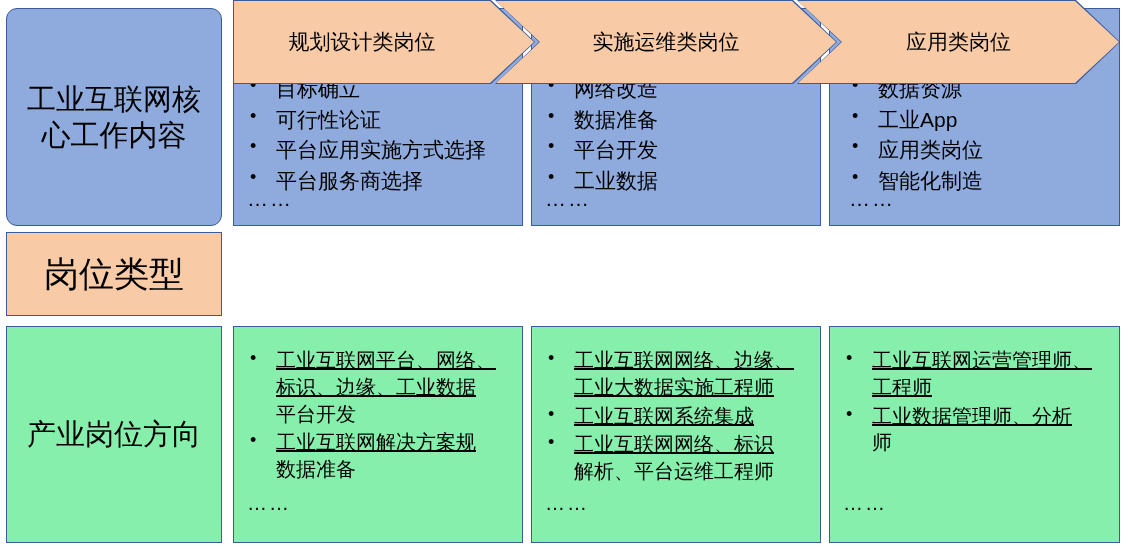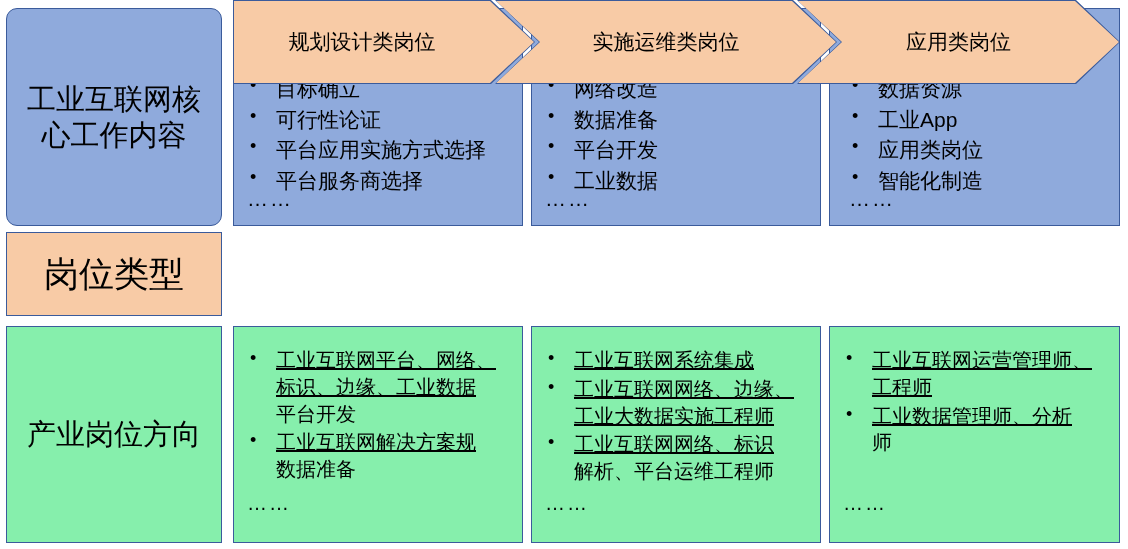--- a/index.html
+++ b/index.html
@@ -188,27 +188,27 @@
         <span class="u">工业互联网解决方案规</span><br>
         <span>数据准备</span>
       </li>
     </ul>
     <div class="ellipsis" style="left:13px; top:165px; font-size:20px;">……</div>
   </div>
 
   <div class="box green" style="left:531px; top:326px; width:290px; height:217px;">
     <ul class="bullets bot-bullets" style="left:8px; top:20px; right:4px;">
       <li>
-        <span class="u">工业互联网系统集成</span>
-      </li>
-      <li>
         <span class="u">工业互联网网络、边缘、</span><br>
         <span class="u">工业大数据实施工程师</span>
       </li>
       <li>
+        <span class="u">工业互联网系统集成</span>
+      </li>
+      <li>
         <span class="u">工业互联网网络、标识</span><br>
         <span>解析、平台运维工程师</span>
       </li>
     </ul>
     <div class="ellipsis" style="left:13px; top:165px; font-size:20px;">……</div>
   </div>
 
   <div class="box green" style="left:829px; top:326px; width:291px; height:217px;">
     <ul class="bullets bot-bullets" style="left:8px; top:20px; right:4px;">
       <li>

